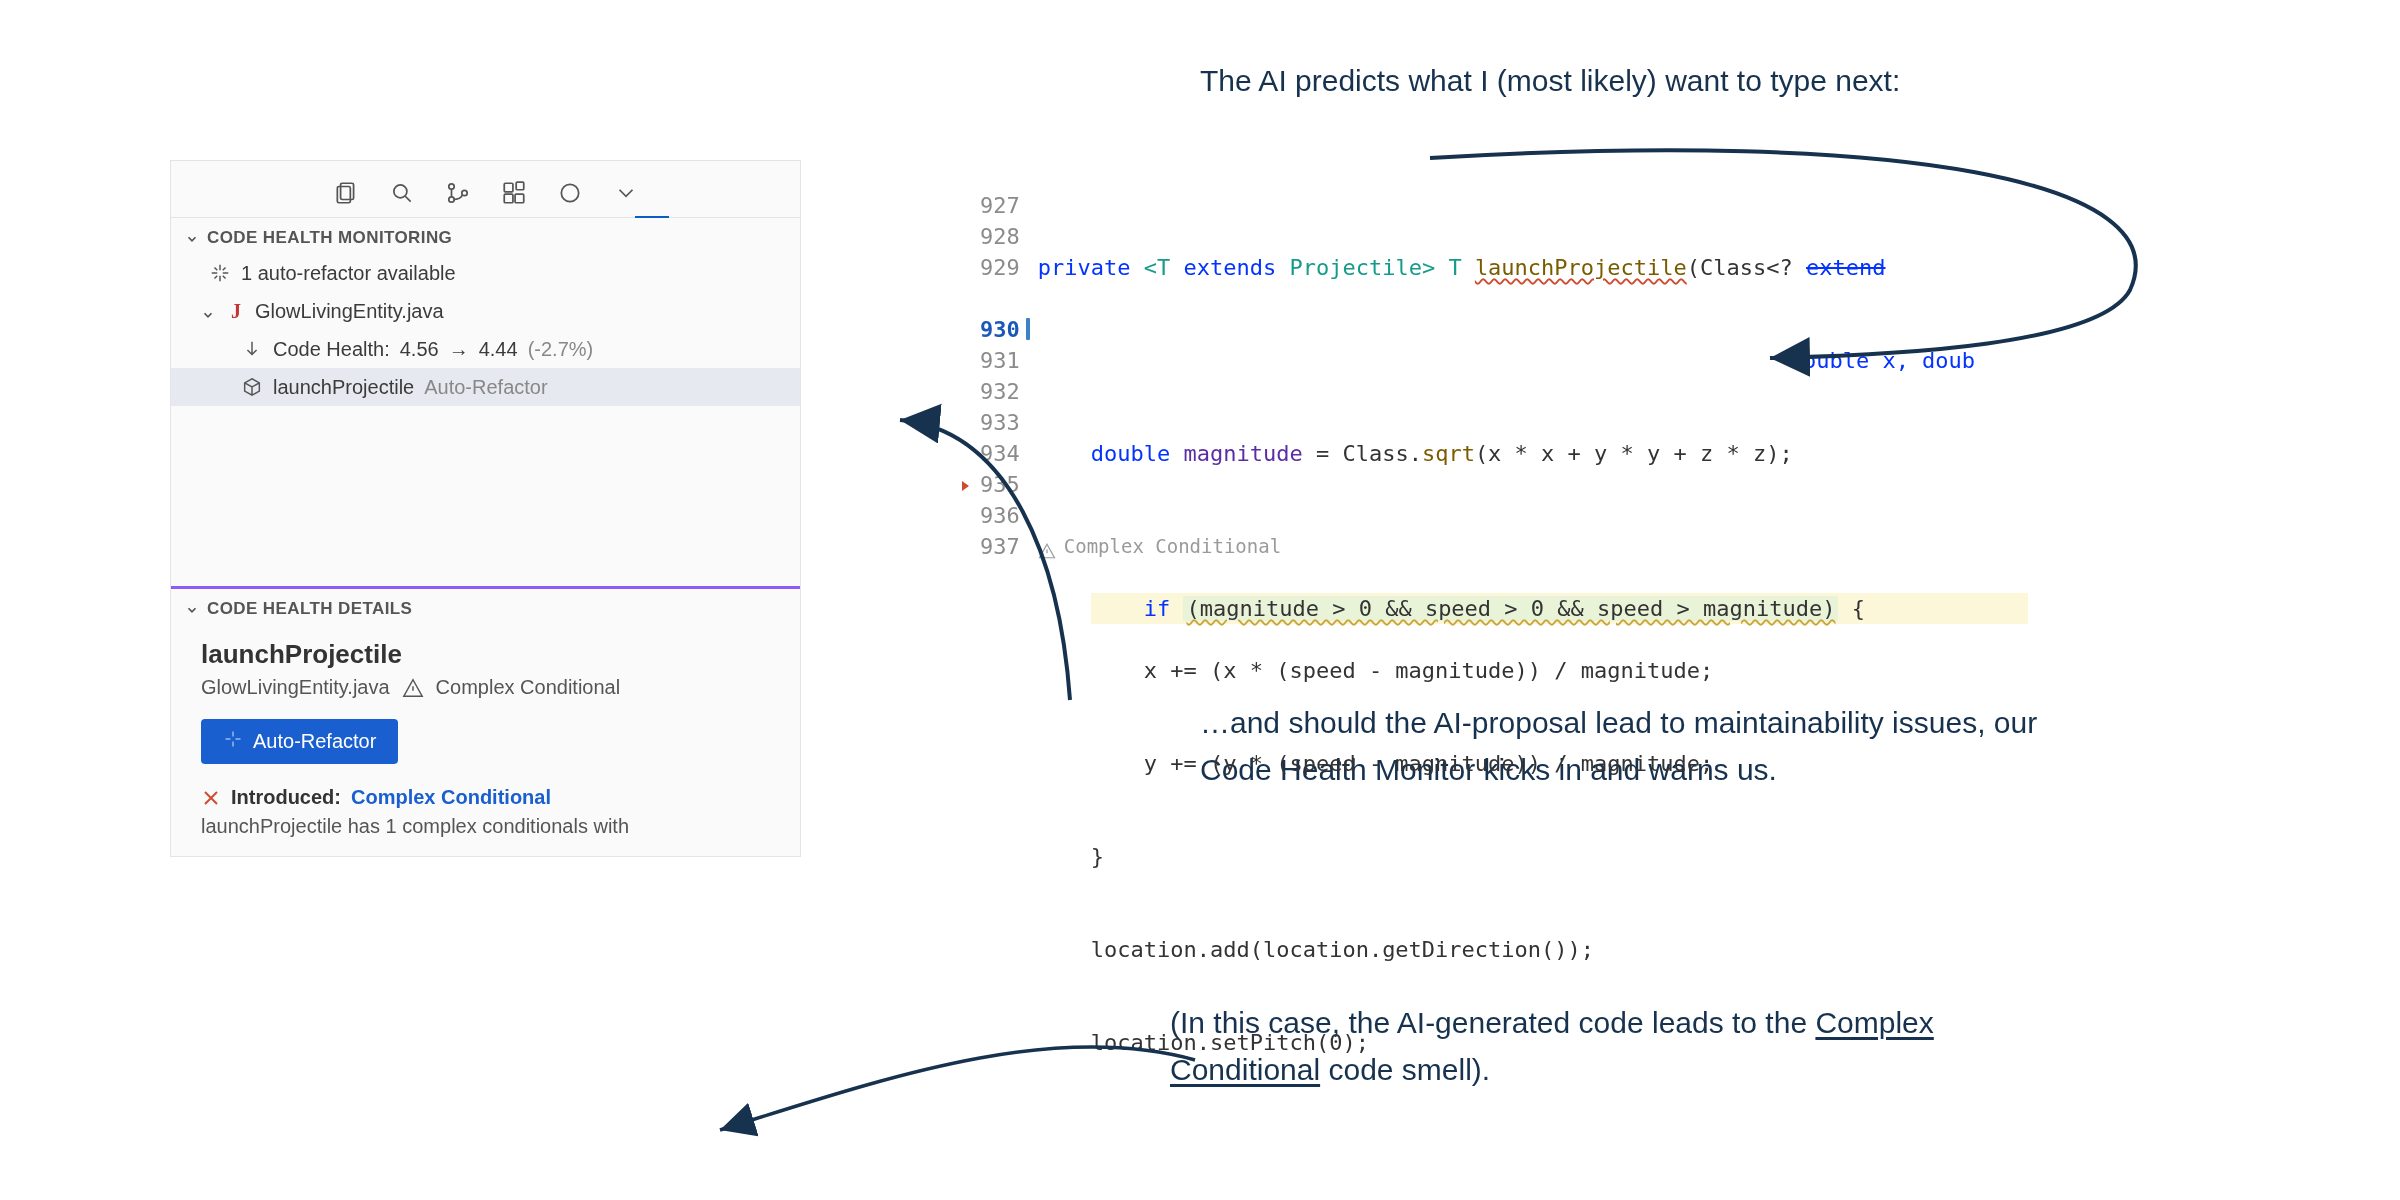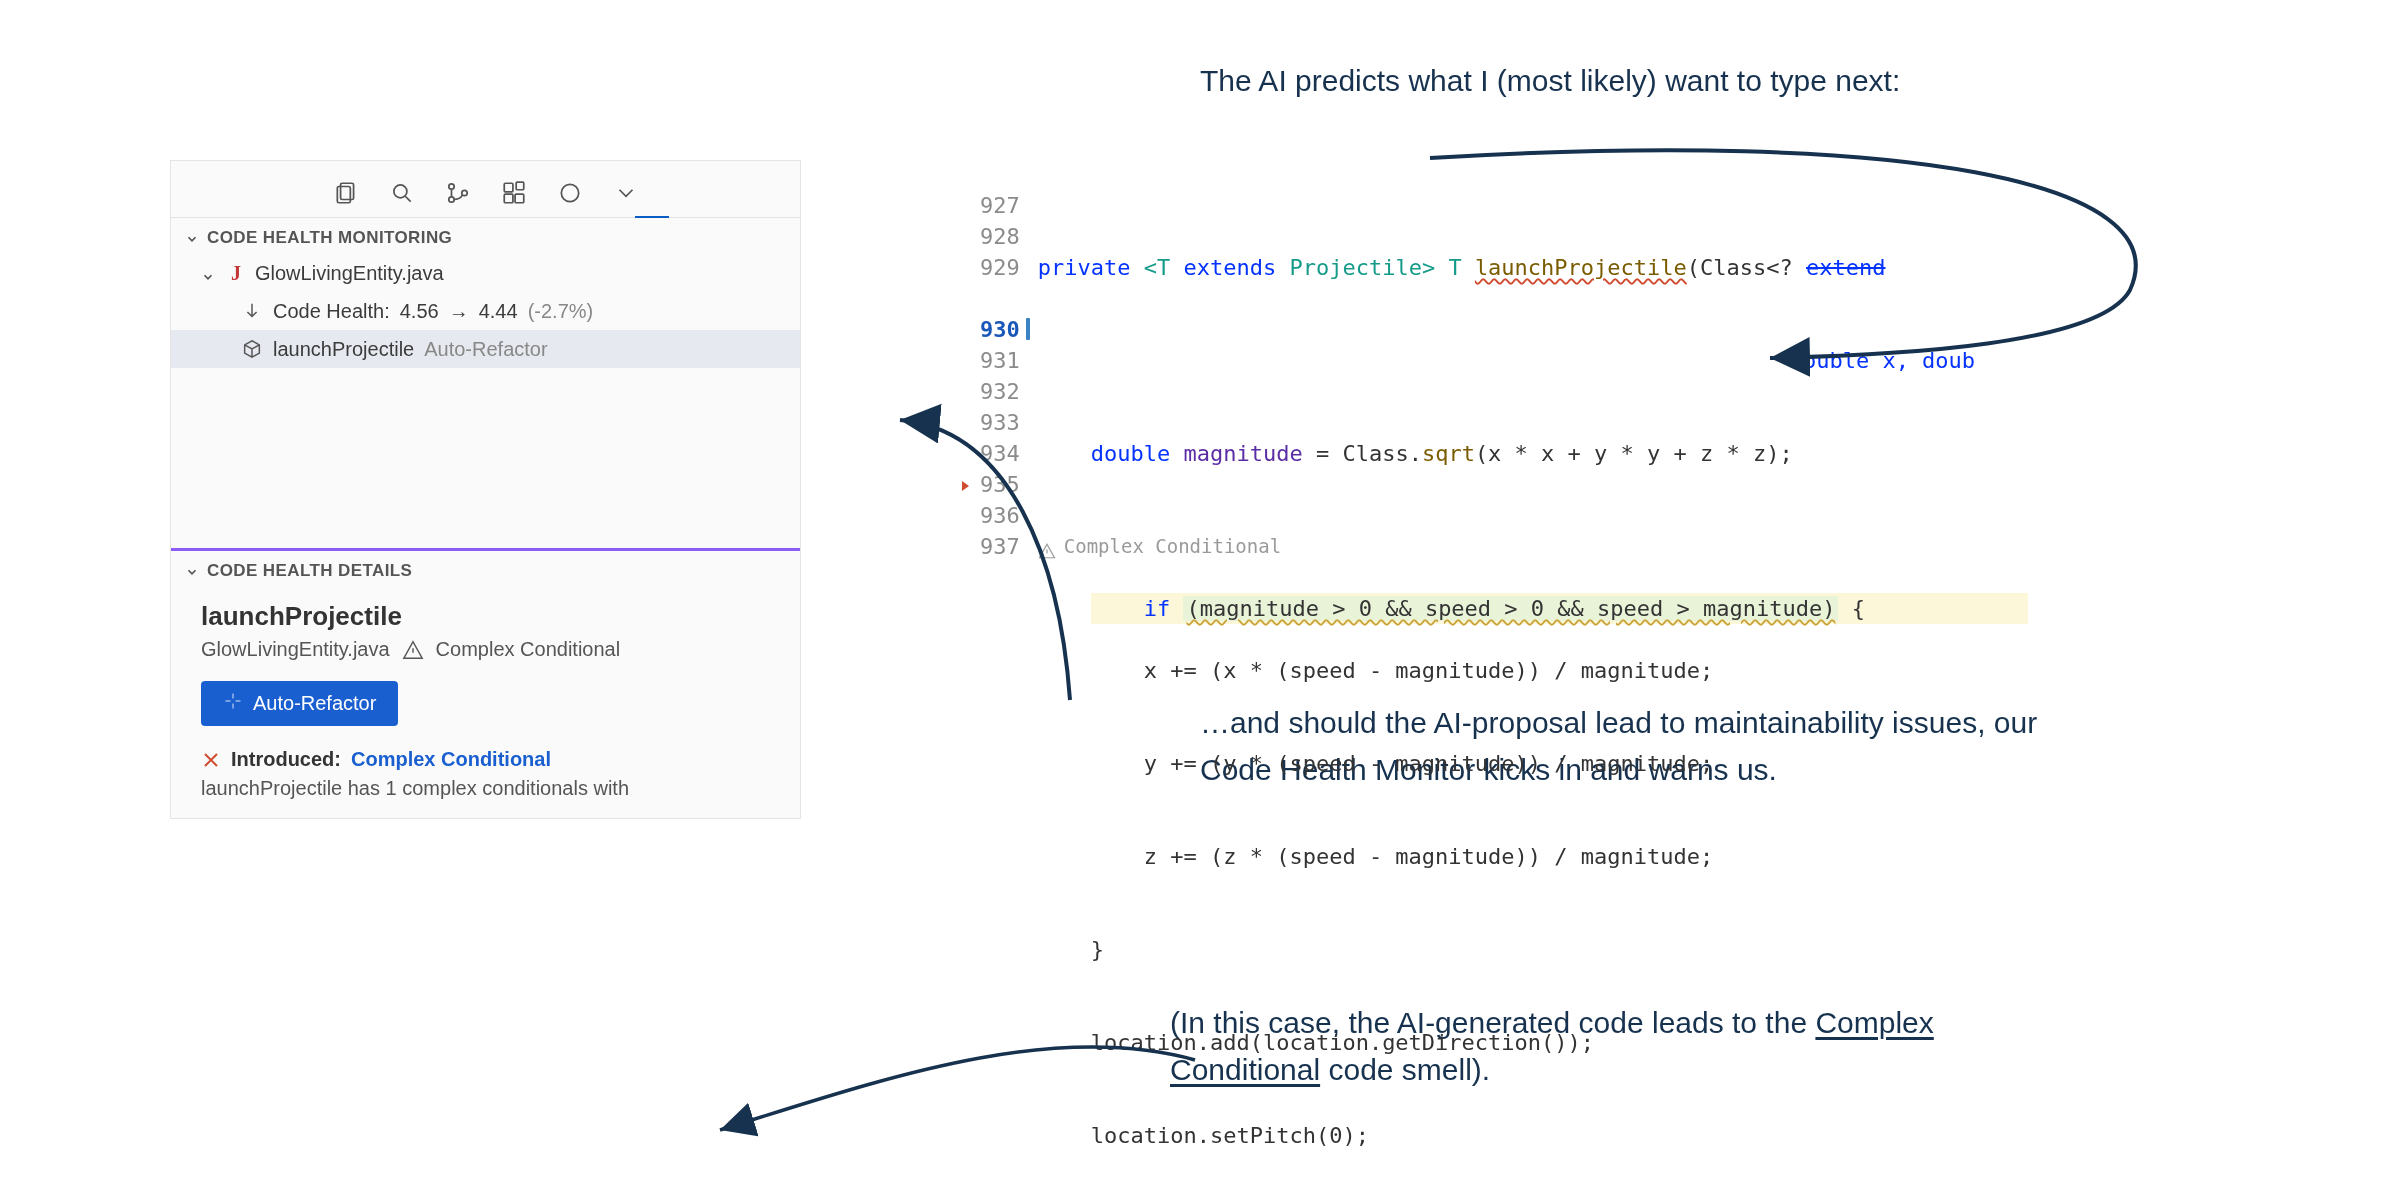--- a/index.html
+++ b/index.html
@@ -171,20 +171,28 @@
     <div class="tb-underline"></div>
   </div>
 
   <div class="section-hdr">
     <span class="caret"><svg viewBox="0 0 16 16">
           <path d="M4 6l4 4 4-4"></path>
         </svg></span>
     <span>CODE HEALTH MONITORING</span>
   </div>
 
+  <div class="row">
+    <span class="ic sparkle">
+      <svg viewBox="0 0 24 24">
+          <path d="M12 3v6M12 15v6M3 12h6M15 12h6M6 6l3 3M15 15l3 3M18 6l-3 3M9 15l-3 3"></path>
+        </svg>
+    </span>
+    <span>1 auto-refactor available</span>
+  </div>
 
   <div class="row file-row">
     <span class="caret"><svg viewBox="0 0 16 16">
           <path d="M4 6l4 4 4-4"></path>
         </svg></span>
     <span class="j-badge">J</span>
     <span>GlowLivingEntity.java</span>
   </div>
 
   <div class="row" style="padding-left:70px">
@@ -276,21 +284,20 @@
   <div class="codecol">
     <div class="cl"><span class="kw">private</span> <span class="gen">&lt;T </span><span class="kw">extends</span><span class="type"> Projectile</span><span class="gen">&gt; T </span><span class="fn squig-red">launchProjectile</span><span>(Class&lt;? </span><span class="kw" style="text-decoration:line-through;">extend</span></div>
     <div class="cl" style="padding-left:540px;"><span class="kw">                </span><span class="kw" style="color:#0433ff;">double x, doub</span></div>
     <div class="cl">    <span class="kw">double </span><span class="var">magnitude</span><span> = Class.</span><span class="fn">sqrt</span><span>(x * x + y * y + z * z);</span></div>
     <div class="warn-inline">    <span class="warn-ic"><svg viewBox="0 0 24 24">
             <path d="M12 3l10 18H2L12 3zM12 10v5M12 18.2v.1" stroke="#9a9a9a" fill="none" stroke-width="1.6"></path>
           </svg></span><span>Complex Conditional</span></div>
     <div class="cl hl-line">    <span class="kw">if </span><span class="squig-gold insert-hl">(magnitude &gt; 0 &amp;&amp; speed &gt; 0 &amp;&amp; speed &gt; magnitude)</span><span> {</span></div>
     <div class="cl">    <span>    x += (x * (speed - magnitude)) / magnitude;</span></div>
     <div class="cl">    <span>    y += (y * (speed - magnitude)) / magnitude;</span></div>
-    <div class="cl">    <span>    z += (z * (speed - magnitude)) / magnitude;</span></div>
     <div class="cl">    <span>}</span></div>
     <div class="cl">    <span>location.add(location.getDirection());</span></div>
     <div class="cl">    <span>location.setPitch(0);</span></div>
     
   </div>
 </div>
 
 <svg class="arrows" width="2400" height="1200">
   <defs>
     <marker id="ah" markerWidth="14" markerHeight="14" refX="10" refY="5" orient="auto">

